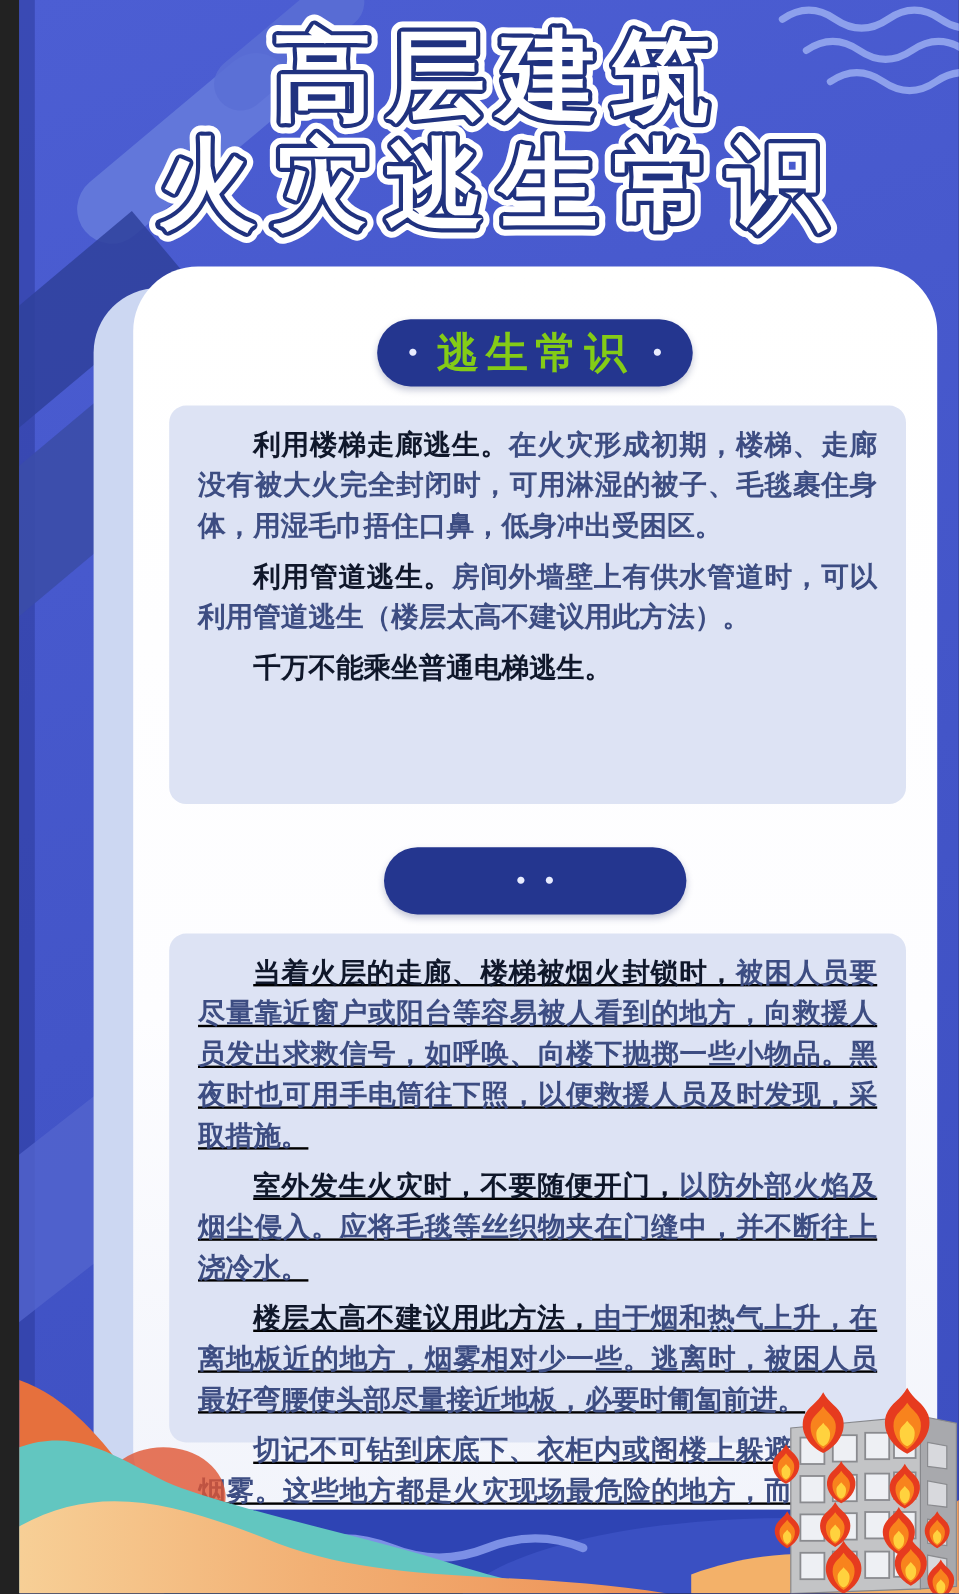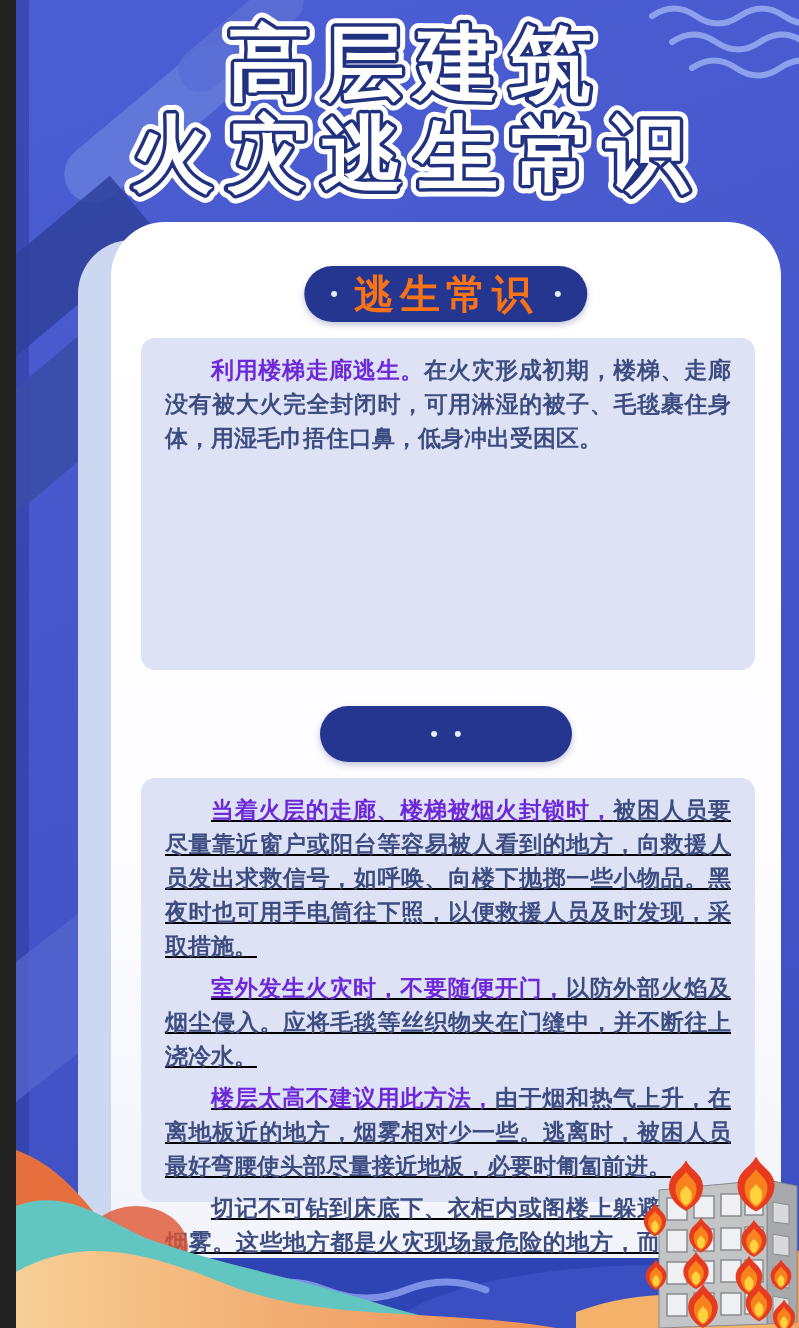--- a/index.html
+++ b/index.html
@@ -27,32 +27,32 @@
   .backing-card{position:absolute;left:62px;top:240px;width:160px;height:1012px;border-radius:54px;
     background:#ccd7f2;}
   .content-card{position:absolute;left:95px;top:222px;width:670px;height:1040px;border-radius:54px;
     background:linear-gradient(180deg,#ffffff 0%,#fdfdff 60%,#f2f4fb 100%);}
 
   .badge{position:absolute;left:50%;transform:translateX(-50%);
     height:56px;min-width:252px;padding:0 26px;border-radius:28px;background:#24368f;
     display:flex;align-items:center;justify-content:center;gap:16px;
     box-shadow:0 3px 6px rgba(20,30,90,.25);}
   .badge .dot{color:#e8ecff;font-size:22px;line-height:1;}
-  .badge .badge-label{color:#f97316;font-size:40px;font-weight:bold;letter-spacing:6px;}
+  .badge .badge-label{color:#84cc16;font-size:35px;font-weight:bold;letter-spacing:6px;}
   .badge-escape{top:44px;}
   .badge-rescue{top:484px;}
 
   .panel{position:absolute;left:30px;width:614px;border-radius:14px;background:#dde3f4;
     padding:15px 24px 16px 24px;}
   .panel-escape{top:116px;height:332px;}
   .panel-rescue{top:556px;height:424px;text-decoration:underline;}
   .para{margin:0;padding:0;text-indent:2em;font-size:23px;line-height:34px;font-weight:bold;
     color:#3d4d82;text-align:justify;}
   .para + .para{margin-top:8px;}
-  .para .lead{color:#6d28d9;}
+  .para .lead{color:#0f172a;}
 
   
   .bottom-decor{left:0;top:1140px;width:799px;height:188px;overflow:visible;}
   .building{left:633px;top:1172px;width:160px;height:156px;overflow:visible;}
 </style>
 </head>
 <body>
 
 <div class="stage">
 
@@ -85,20 +85,22 @@
   <div class="content-card">
 
     <div class="badge badge-escape">
       <span class="dot">•</span>
       <span class="badge-label">逃生常识</span>
       <span class="dot">•</span>
     </div>
 
     <div class="panel panel-escape">
       <p class="para"><span class="lead">利用楼梯走廊逃生。</span><span>在火灾形成初期，楼梯、走廊没有被大火完全封闭时，可用淋湿的被子、毛毯裹住身体，用湿毛巾捂住口鼻，低身冲出受困区。</span></p>
+      <p class="para"><span class="lead">利用管道逃生。</span><span>房间外墙壁上有供水管道时，可以利用管道逃生（楼层太高不建议用此方法）。</span></p>
+      <p class="para"><span class="lead">千万不能乘坐普通电梯逃生。</span><span></span></p>
     </div>
 
     <div class="badge badge-rescue">
       <span class="dot">•</span>
       <span class="dot">•</span>
     </div>
 
     <div class="panel panel-rescue">
       <p class="para"><span class="lead">当着火层的走廊、楼梯被烟火封锁时，</span><span>被困人员要尽量靠近窗户或阳台等容易被人看到的地方，向救援人员发出求救信号，如呼唤、向楼下抛掷一些小物品。黑夜时也可用手电筒往下照，以便救援人员及时发现，采取措施。</span></p>
       <p class="para"><span class="lead">室外发生火灾时，不要随便开门，</span><span>以防外部火焰及烟尘侵入。应将毛毯等丝织物夹在门缝中，并不断往上浇冷水。</span></p>

